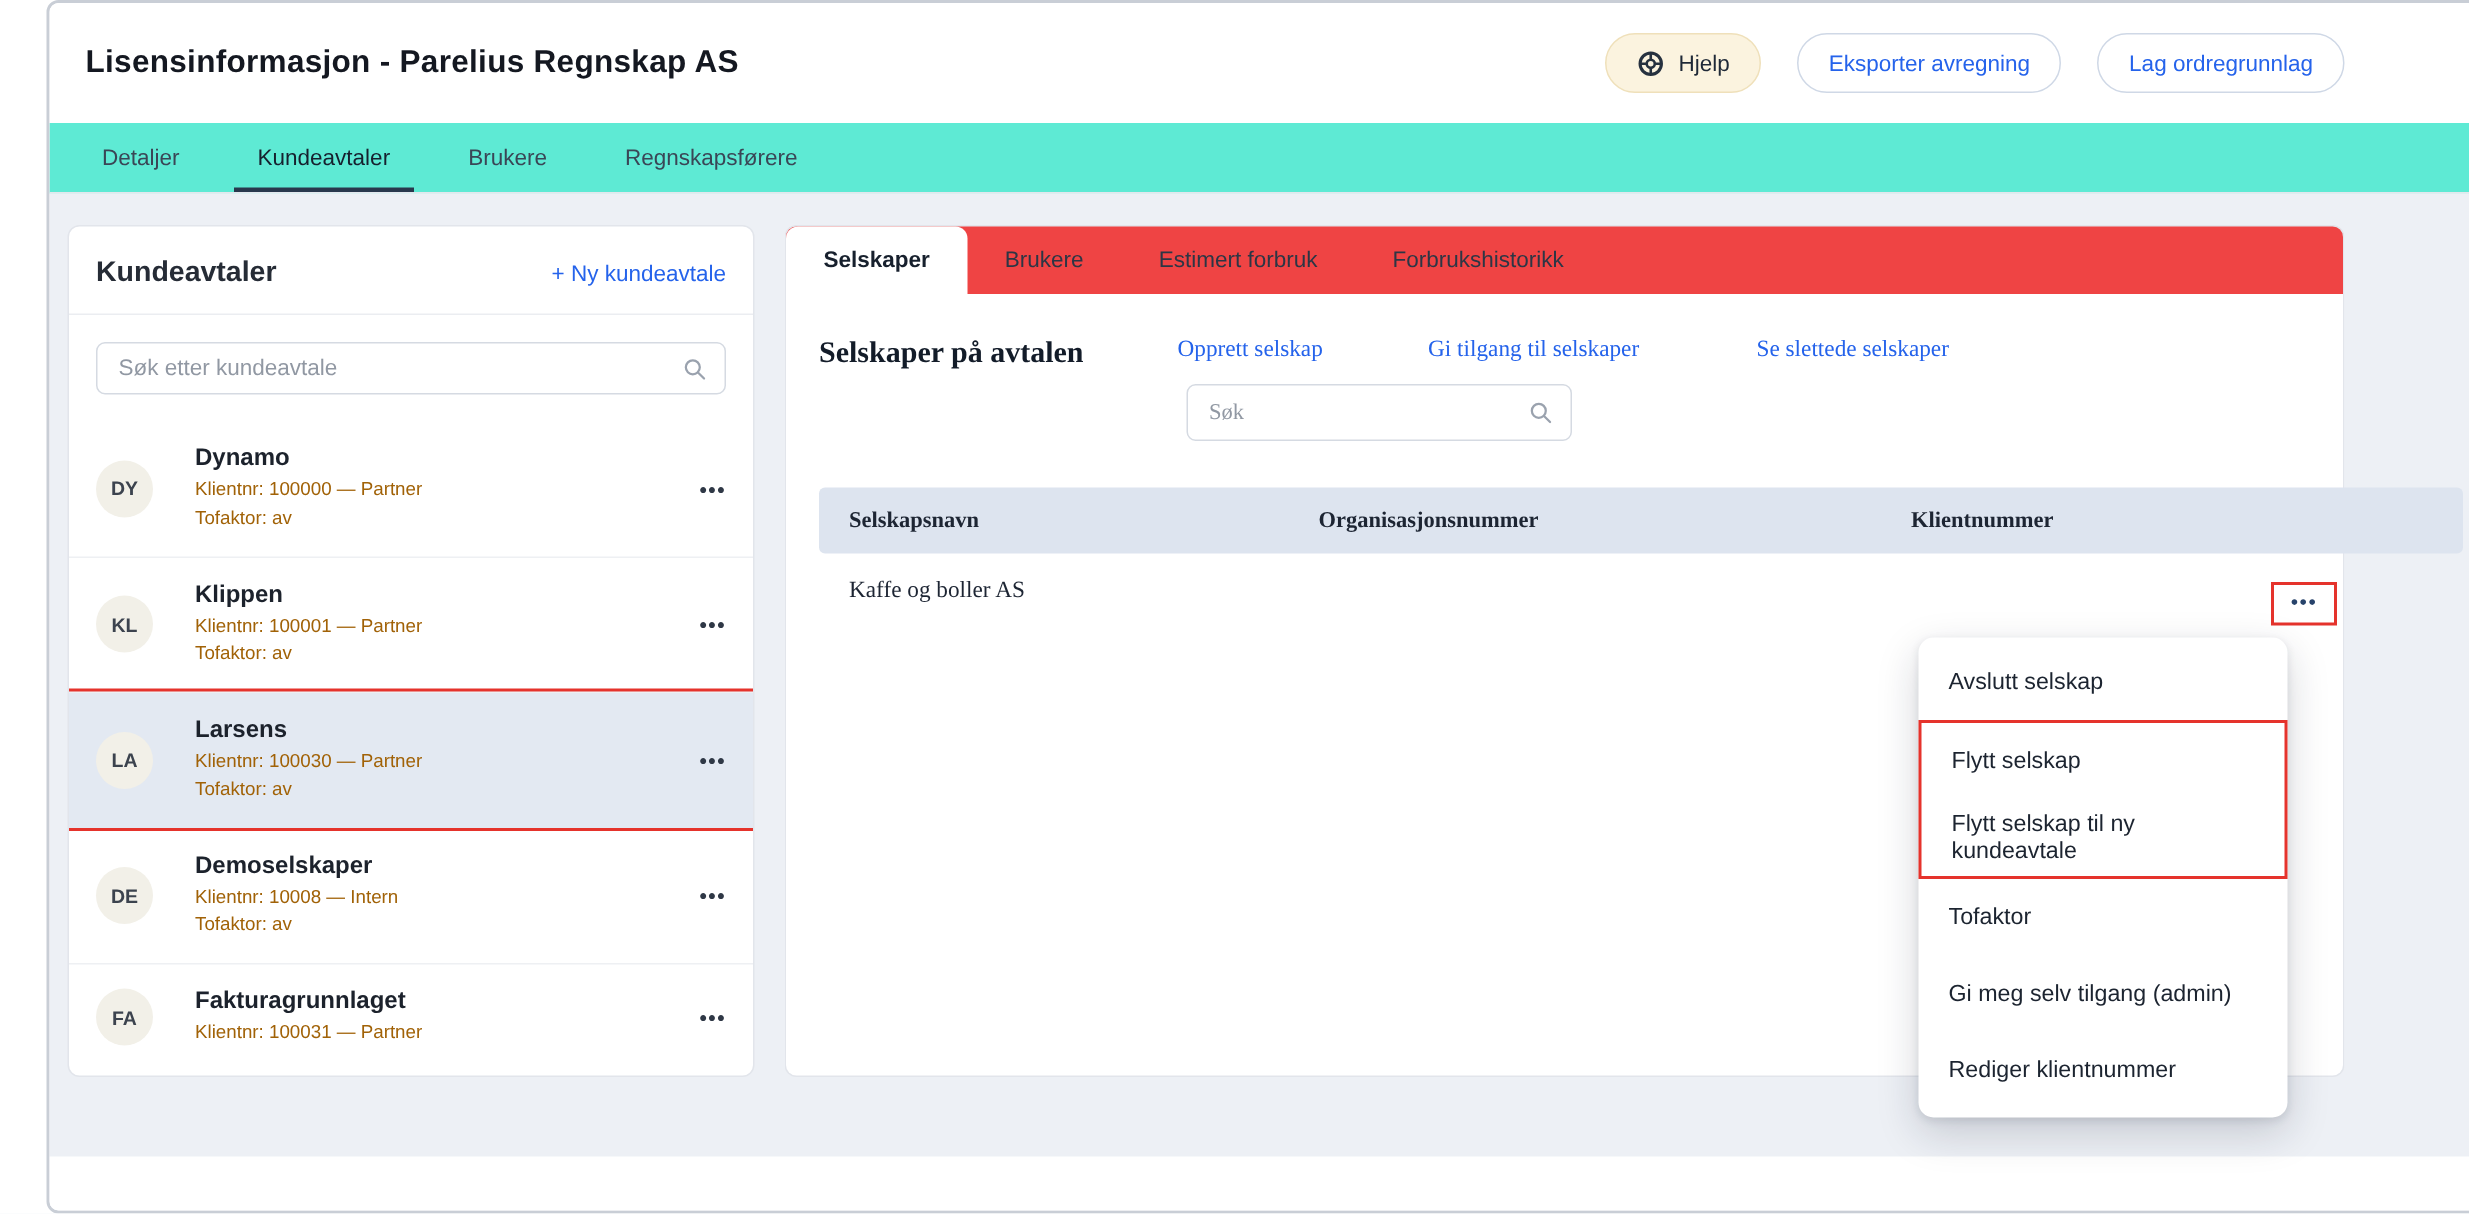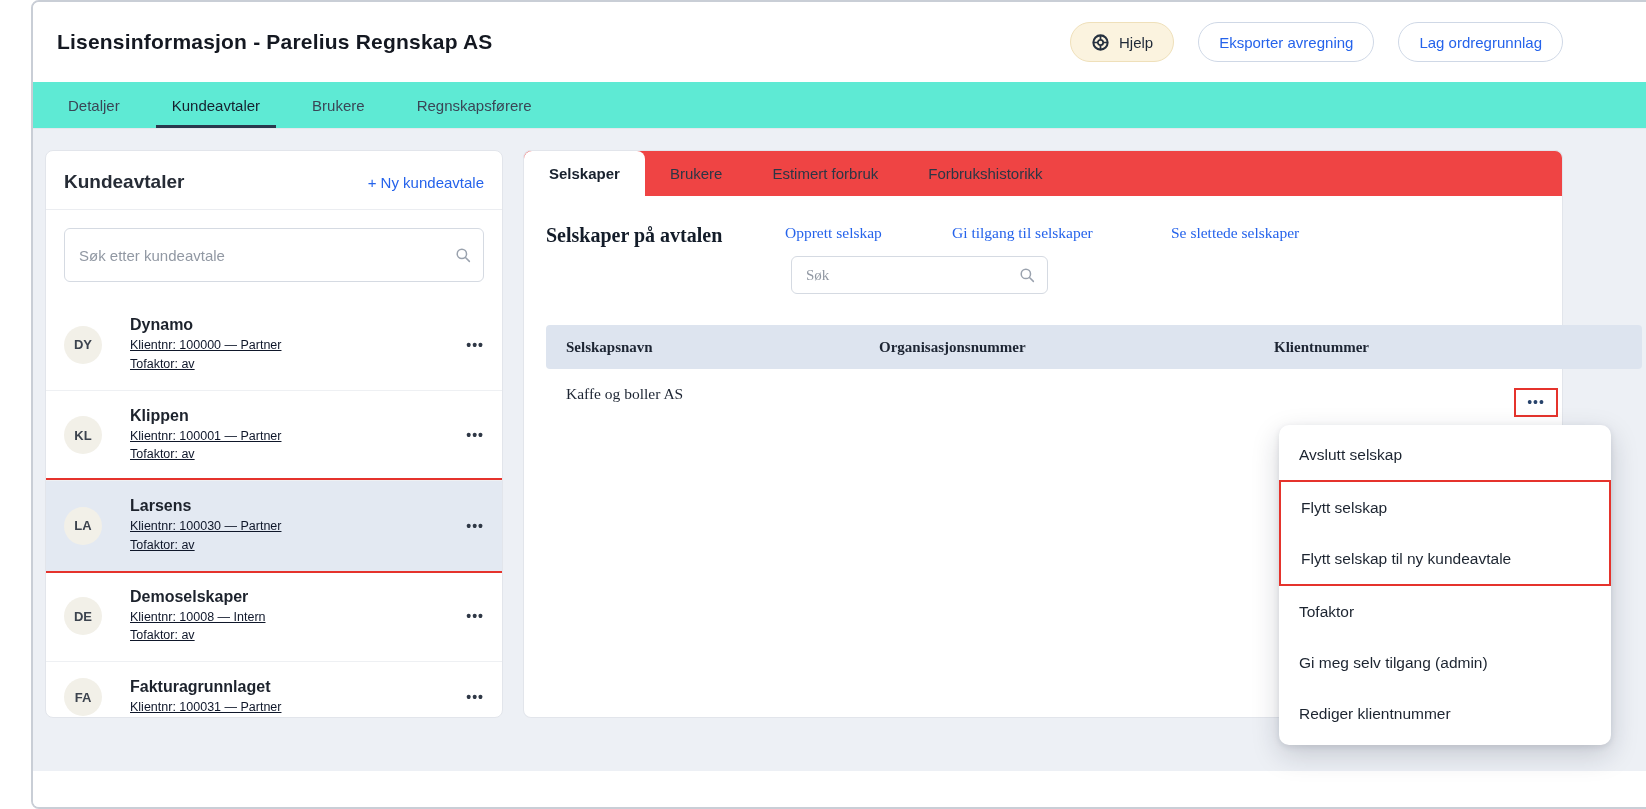--- a/index.html
+++ b/index.html
@@ -32,35 +32,35 @@
   .card { background:#fff; border:1px solid #e2e5eb; border-radius:8px; }
 
   
   .left-card { position:absolute; left:12px; top:21px; width:458px; height:568px; overflow:hidden; }
   .card-head { display:flex; align-items:center; justify-content:space-between;
                padding:20px 18px 16px; border-bottom:1px solid #ebedf1; }
   .card-head h2 { font-size:19px; font-weight:600; color:#262c36; }
   .link { color:#2563eb; font-size:15px; font-weight:500; cursor:pointer; text-decoration:none; }
 
   .search-wrap { position:relative; margin:18px; }
-  .search-wrap input { width:100%; height:54px; border:1px solid #d5dae2; border-radius:6px;
+  .search-wrap input { width:100%; height:35px; border:1px solid #d5dae2; border-radius:6px;
                        padding:0 40px 0 14px; font-size:15px; font-family:inherit; color:#333; outline:none; }
   .search-wrap input::placeholder { color:#9198a3; }
   .search-ico { position:absolute; right:12px; top:50%; transform:translateY(-50%); line-height:0; }
 
   .list-item { display:flex; align-items:center; padding:16px 18px; border-top:1px solid #eef0f3;
                position:relative; cursor:pointer; }
   .list-item:first-child { border-top:none; }
   .list-item.selected { background:#e3e9f2; }
   .list-item.red-outline { outline:2px solid #e5332c; z-index:2; }
   .avatar { width:38px; height:38px; border-radius:50%; background:#f2f0e8; color:#3c434e;
             font-size:13px; font-weight:700; display:flex; align-items:center; justify-content:center;
             margin-right:28px; flex:none; }
   .item-name { font-size:16px; font-weight:700; color:#1c222c; margin-bottom:2px; }
-  .item-sub { font-size:12.5px; color:#0f172a; line-height:1.5;text-decoration:underline; }
+  .item-sub { font-size:12.5px; color:#a16207; line-height:1.5; }
   .dots-btn { margin-left:auto; background:none; border:none; color:#2f3846; font-size:14px;
               font-weight:700; letter-spacing:1px; cursor:pointer; font-family:inherit; }
 
   
   .right-area { position:absolute; left:490px; top:21px; width:1040px; height:568px; }
   .sub-tabs { display:flex; height:46px; background:#ef4444; border-radius:8px 8px 0 0;
               border:1px solid #e2e5eb; border-bottom:none; }
   .stab { display:flex; align-items:center; padding:0 25px; font-size:15px; color:#2c3645; cursor:pointer; }
   .stab.active { background:#fff; border-radius:8px 8px 0 0; font-weight:700; color:#17202d; }
 
@@ -82,21 +82,21 @@
 
   .table-row { position:absolute; left:22px; top:173px; width:996px; height:50px; display:flex;
                align-items:center; font-size:15.5px; color:#1d2533; }
   .row-name { padding-left:20px; }
   .row-dots { position:absolute; left:990px; top:192px; width:44px; height:29px; display:flex;
               align-items:center; justify-content:center; border:2px solid #e5332c; background:#fff0;
               color:#27436b; font-size:14px; font-weight:700; letter-spacing:1px; cursor:pointer;
               font-family:inherit; }
 
   
-  .context-menu { position:absolute; left:1246px; top:296px; width:332px; background:#fff;
+  .context-menu { position:absolute; left:1246px; top:296px; width:246px; background:#fff;
                   border-radius:10px; padding:4px 0 6px; z-index:5;
                   box-shadow:0 10px 28px rgba(20,30,50,.18), 0 2px 6px rgba(20,30,50,.10); }
   .menu-item { height:51px; display:flex; align-items:center; padding:0 20px; font-size:15.5px;
                color:#1c2430; cursor:pointer; }
   .menu-red-group { border:2px solid #e5332c; }
 </style>
 </head>
 <body>
 
 <div class="window">

